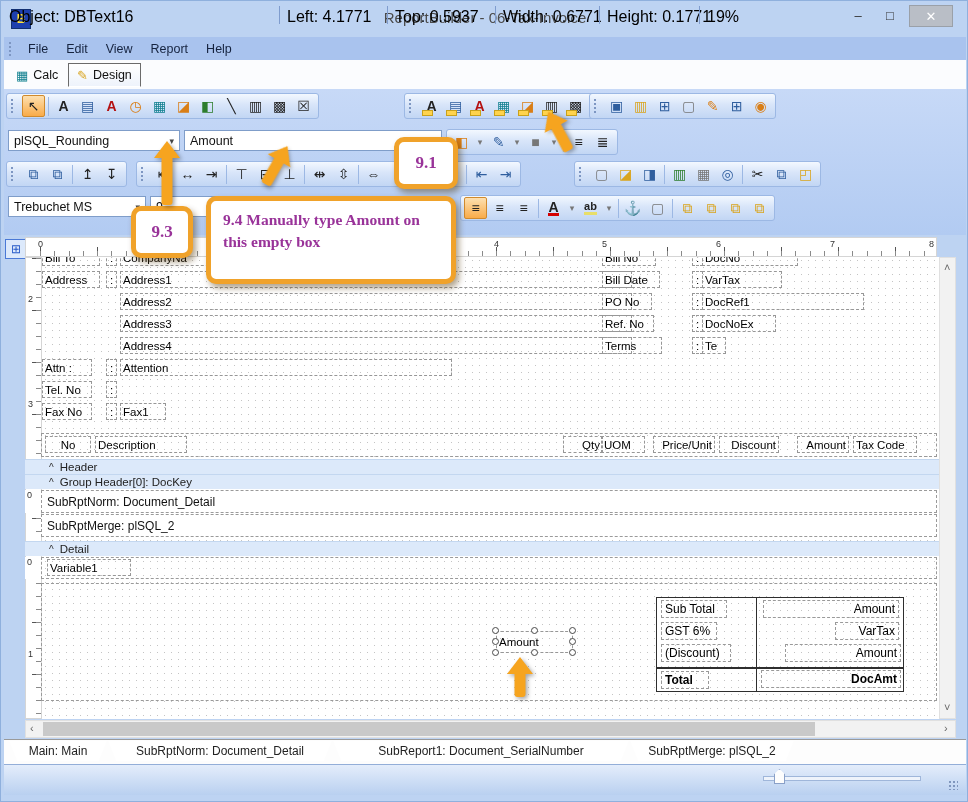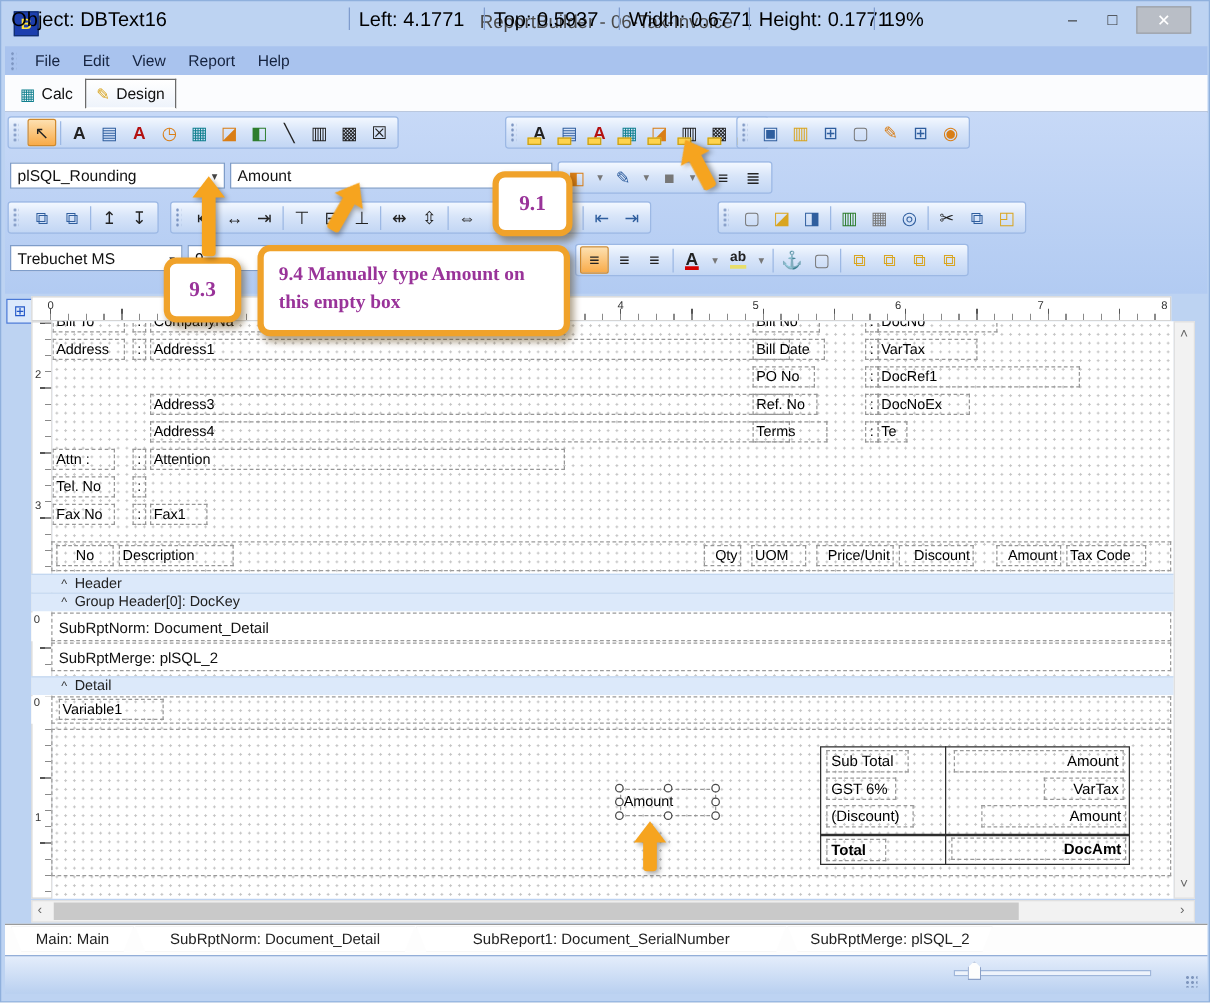--- a/index.html
+++ b/index.html
@@ -413,20 +413,21 @@
     <div class="fld" style="left:0;top:-8px;width:58px">Bill To</div>
     <div class="fld ctr" style="left:64px;top:-8px;width:11px;padding:0">:</div>
     <div class="fld" style="left:78px;top:-8px;width:205px">CompanyNa</div>
     <div class="fld" style="left:560px;top:-8px;width:54px">Bill No</div>
     <div class="fld ctr" style="left:650px;top:-8px;width:11px;padding:0">:</div>
     <div class="fld" style="left:660px;top:-8px;width:96px">DocNo</div>
 
     <div class="fld" style="left:0;top:14px;width:58px">Address</div>
     <div class="fld ctr" style="left:64px;top:14px;width:11px;padding:0">:</div>
     <div class="fld" style="left:78px;top:14px;width:512px">Address1</div>
+    <div class="fld" style="left:78px;top:36px;width:512px">Address2</div>
     <div class="fld" style="left:78px;top:58px;width:512px">Address3</div>
     <div class="fld" style="left:78px;top:80px;width:512px">Address4</div>
     <div class="fld" style="left:0;top:102px;width:50px">Attn :</div>
     <div class="fld ctr" style="left:64px;top:102px;width:11px;padding:0">:</div>
     <div class="fld" style="left:78px;top:102px;width:332px">Attention</div>
     <div class="fld" style="left:0;top:124px;width:50px">Tel. No</div>
     <div class="fld ctr" style="left:64px;top:124px;width:11px;padding:0">:</div>
     <div class="fld" style="left:0;top:146px;width:50px">Fax No</div>
     <div class="fld ctr" style="left:64px;top:146px;width:11px;padding:0">:</div>
     <div class="fld" style="left:78px;top:146px;width:46px">Fax1</div>
@@ -441,21 +442,21 @@
     <div class="fld ctr" style="left:650px;top:58px;width:11px;padding:0">:</div>
     <div class="fld" style="left:660px;top:58px;width:74px">DocNoEx</div>
     <div class="fld" style="left:560px;top:80px;width:60px">Terms</div>
     <div class="fld ctr" style="left:650px;top:80px;width:11px;padding:0">:</div>
     <div class="fld" style="left:660px;top:80px;width:24px">Te</div>
   </div>
 
   <div class="abs dashbox" style="left:40px;top:432px;width:896px;height:24px"></div>
   <div class="abs fld ctr" style="left:44px;top:435px;width:46px">No</div>
   <div class="abs fld" style="left:94px;top:435px;width:92px">Description</div>
-  <div class="abs fld rgt" style="left:562px;top:435px;width:30px">Qty</div>
+  <div class="abs fld rgt" style="left:562px;top:435px;width:40px">Qty</div>
   <div class="abs fld" style="left:600px;top:435px;width:44px">UOM</div>
   <div class="abs fld rgt" style="left:652px;top:435px;width:62px">Price/Unit</div>
   <div class="abs fld rgt" style="left:718px;top:435px;width:60px">Discount</div>
   <div class="abs fld rgt" style="left:796px;top:435px;width:52px">Amount</div>
   <div class="abs fld" style="left:852px;top:435px;width:64px">Tax Code</div>
 
   <div class="bandrow" style="top:458px">
     <span class="caret">^</span>
     <span>Header</span>
   </div>
@@ -545,21 +546,21 @@
     </div>
 
   <div class="callout" style="left:130px;top:205px;width:62px;height:52px">
       <span>9.3</span>
     </div>
   <div class="arrow" style="left:153px;top:140px;height:66px">
       <div class="head"></div>
       <div class="shaft" style="height:49px"></div>
     </div>
 
-  <div class="callout co94" style="left:205px;top:195px;width:250px;height:73px">
+  <div class="callout co94" style="left:205px;top:195px;width:250px;height:88px">
       <span>9.4 Manually type Amount on this empty box</span>
     </div>
   <div class="arrow" style="left:262px;top:142px;transform:rotate(30deg)">
       <div class="head"></div>
       <div class="shaft"></div>
     </div>
 
   <div class="arrow" style="left:506px;top:656px;height:42px">
       <div class="head"></div>
       <div class="shaft" style="height:25px"></div>

